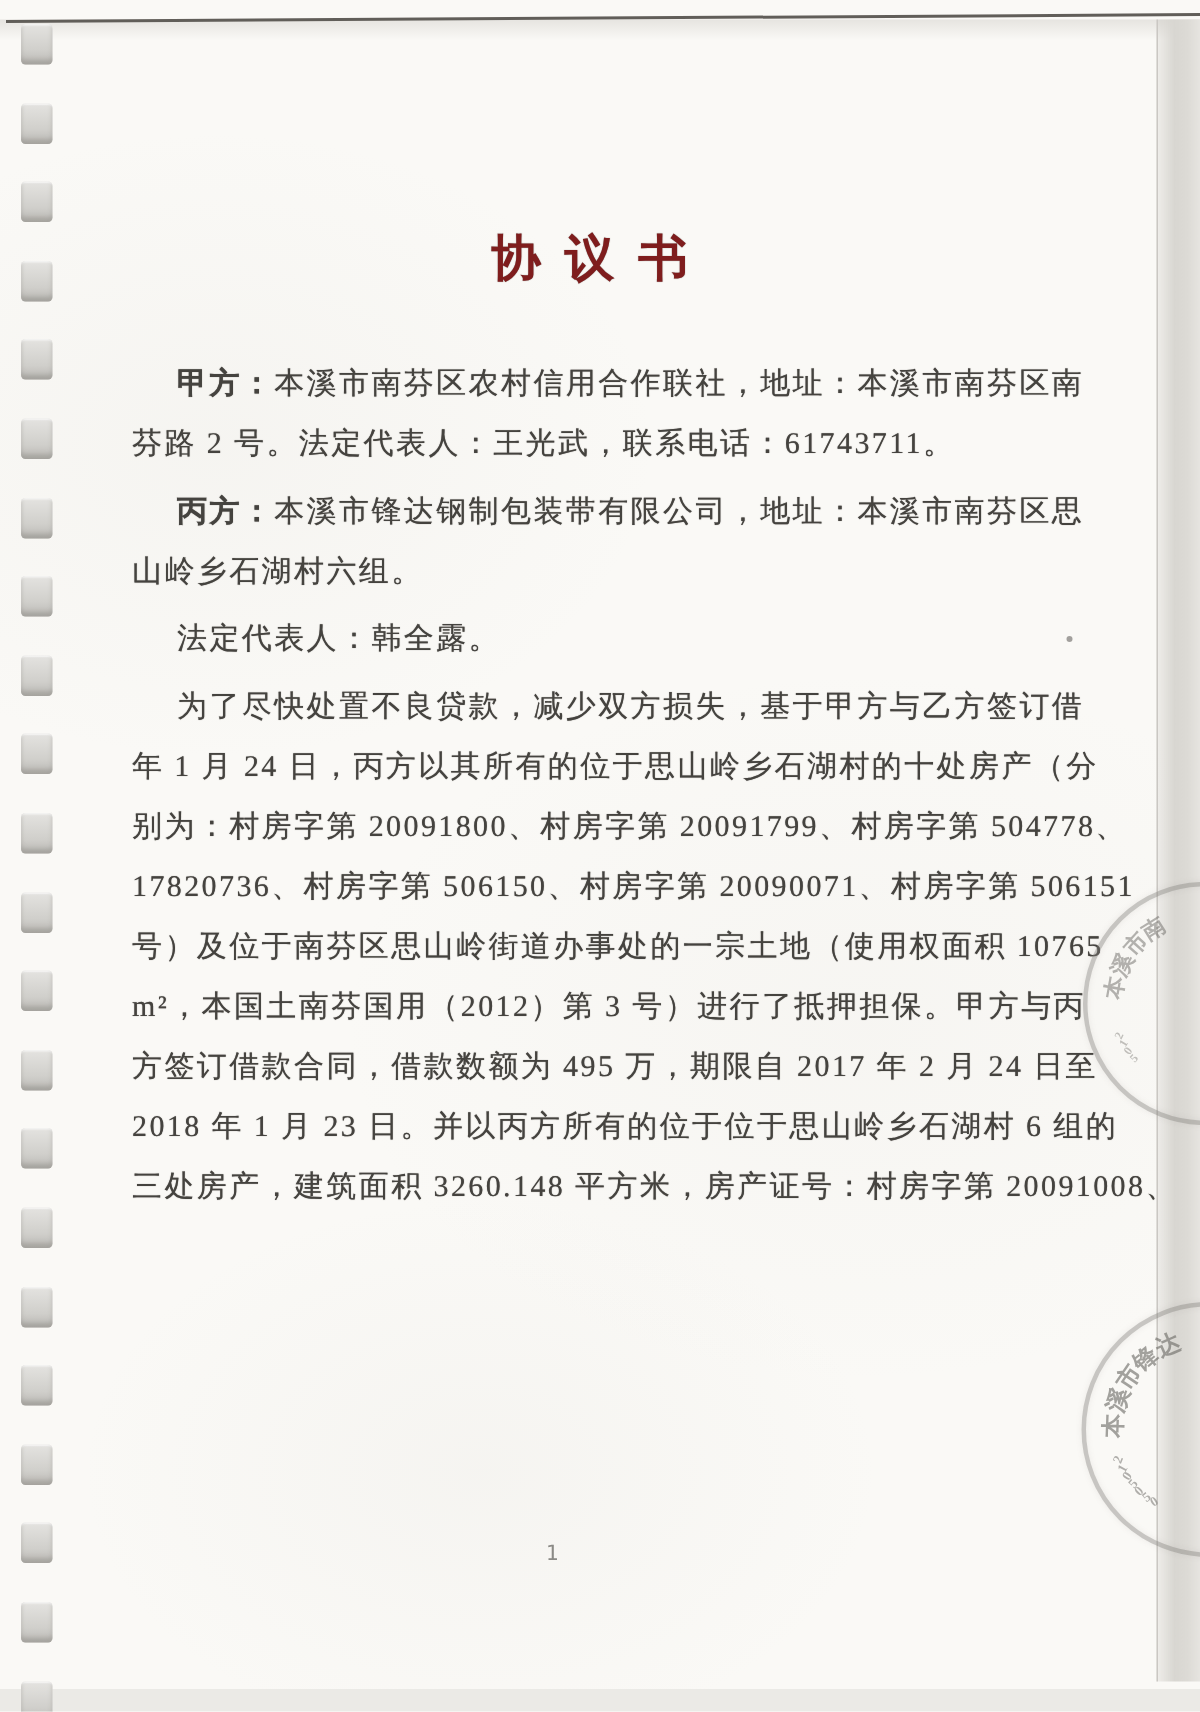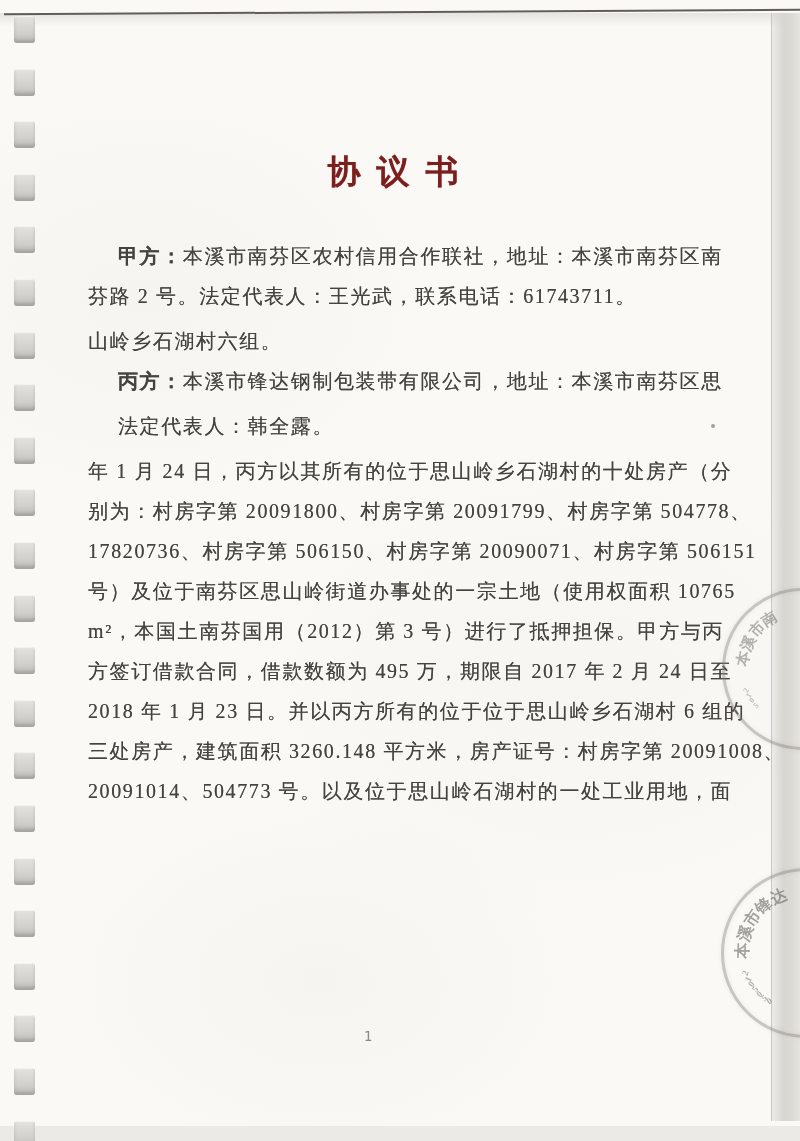--- a/index.html
+++ b/index.html
@@ -85,36 +85,36 @@
   <div class="bottom-band"></div>
 
   <div class="title">协议书</div>
 
   <div class="doc">
       <div class="para">
         <div class="line indent"><b class="label">甲方：</b>本溪市南芬区农村信用合作联社，地址：本溪市南芬区南</div>
         <div class="line">芬路 2 号。法定代表人：王光武，联系电话：61743711。</div>
       </div>
       <div class="para">
+        <div class="line indent"><b class="label">丙方：</b>本溪市锋达钢制包装带有限公司，地址：本溪市南芬区思</div>
         <div class="line">山岭乡石湖村六组。</div>
-        <div class="line indent"><b class="label">丙方：</b>本溪市锋达钢制包装带有限公司，地址：本溪市南芬区思</div>
       </div>
       <div class="para">
         <div class="line indent">法定代表人：韩全露。</div>
       </div>
       <div class="para">
+        <div class="line indent">为了尽快处置不良贷款，减少双方损失，基于甲方与乙方签订借</div>
         <div class="line">年 1 月 24 日，丙方以其所有的位于思山岭乡石湖村的十处房产（分</div>
         <div class="line">别为：村房字第 20091800、村房字第 20091799、村房字第 504778、</div>
         <div class="line">17820736、村房字第 506150、村房字第 20090071、村房字第 506151</div>
         <div class="line">号）及位于南芬区思山岭街道办事处的一宗土地（使用权面积 10765</div>
         <div class="line">m²，本国土南芬国用（2012）第 3 号）进行了抵押担保。甲方与丙</div>
         <div class="line">方签订借款合同，借款数额为 495 万，期限自 2017 年 2 月 24 日至</div>
         <div class="line">2018 年 1 月 23 日。并以丙方所有的位于位于思山岭乡石湖村 6 组的</div>
         <div class="line">三处房产，建筑面积 3260.148 平方米，房产证号：村房字第 20091008、</div>
-        <div class="line">20091014、504773 号。以及位于思山岭石湖村的一处工业用地，面</div>
       </div>
     </div>
 
   <div class="page-num">1</div>
 
   <div class="speck"></div>
 <div class="hole" style="top: 16px;"></div>
     <div class="hole" style="top: 68.6px;"></div>
     <div class="hole" style="top: 121.2px;"></div>
     <div class="hole" style="top: 173.8px;"></div>

